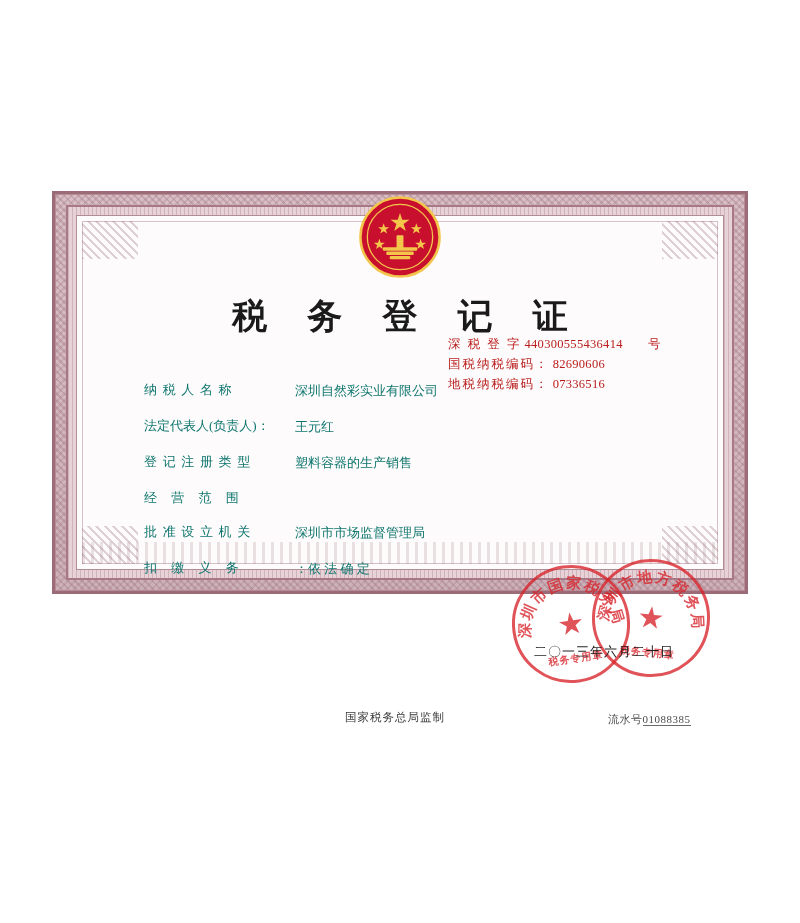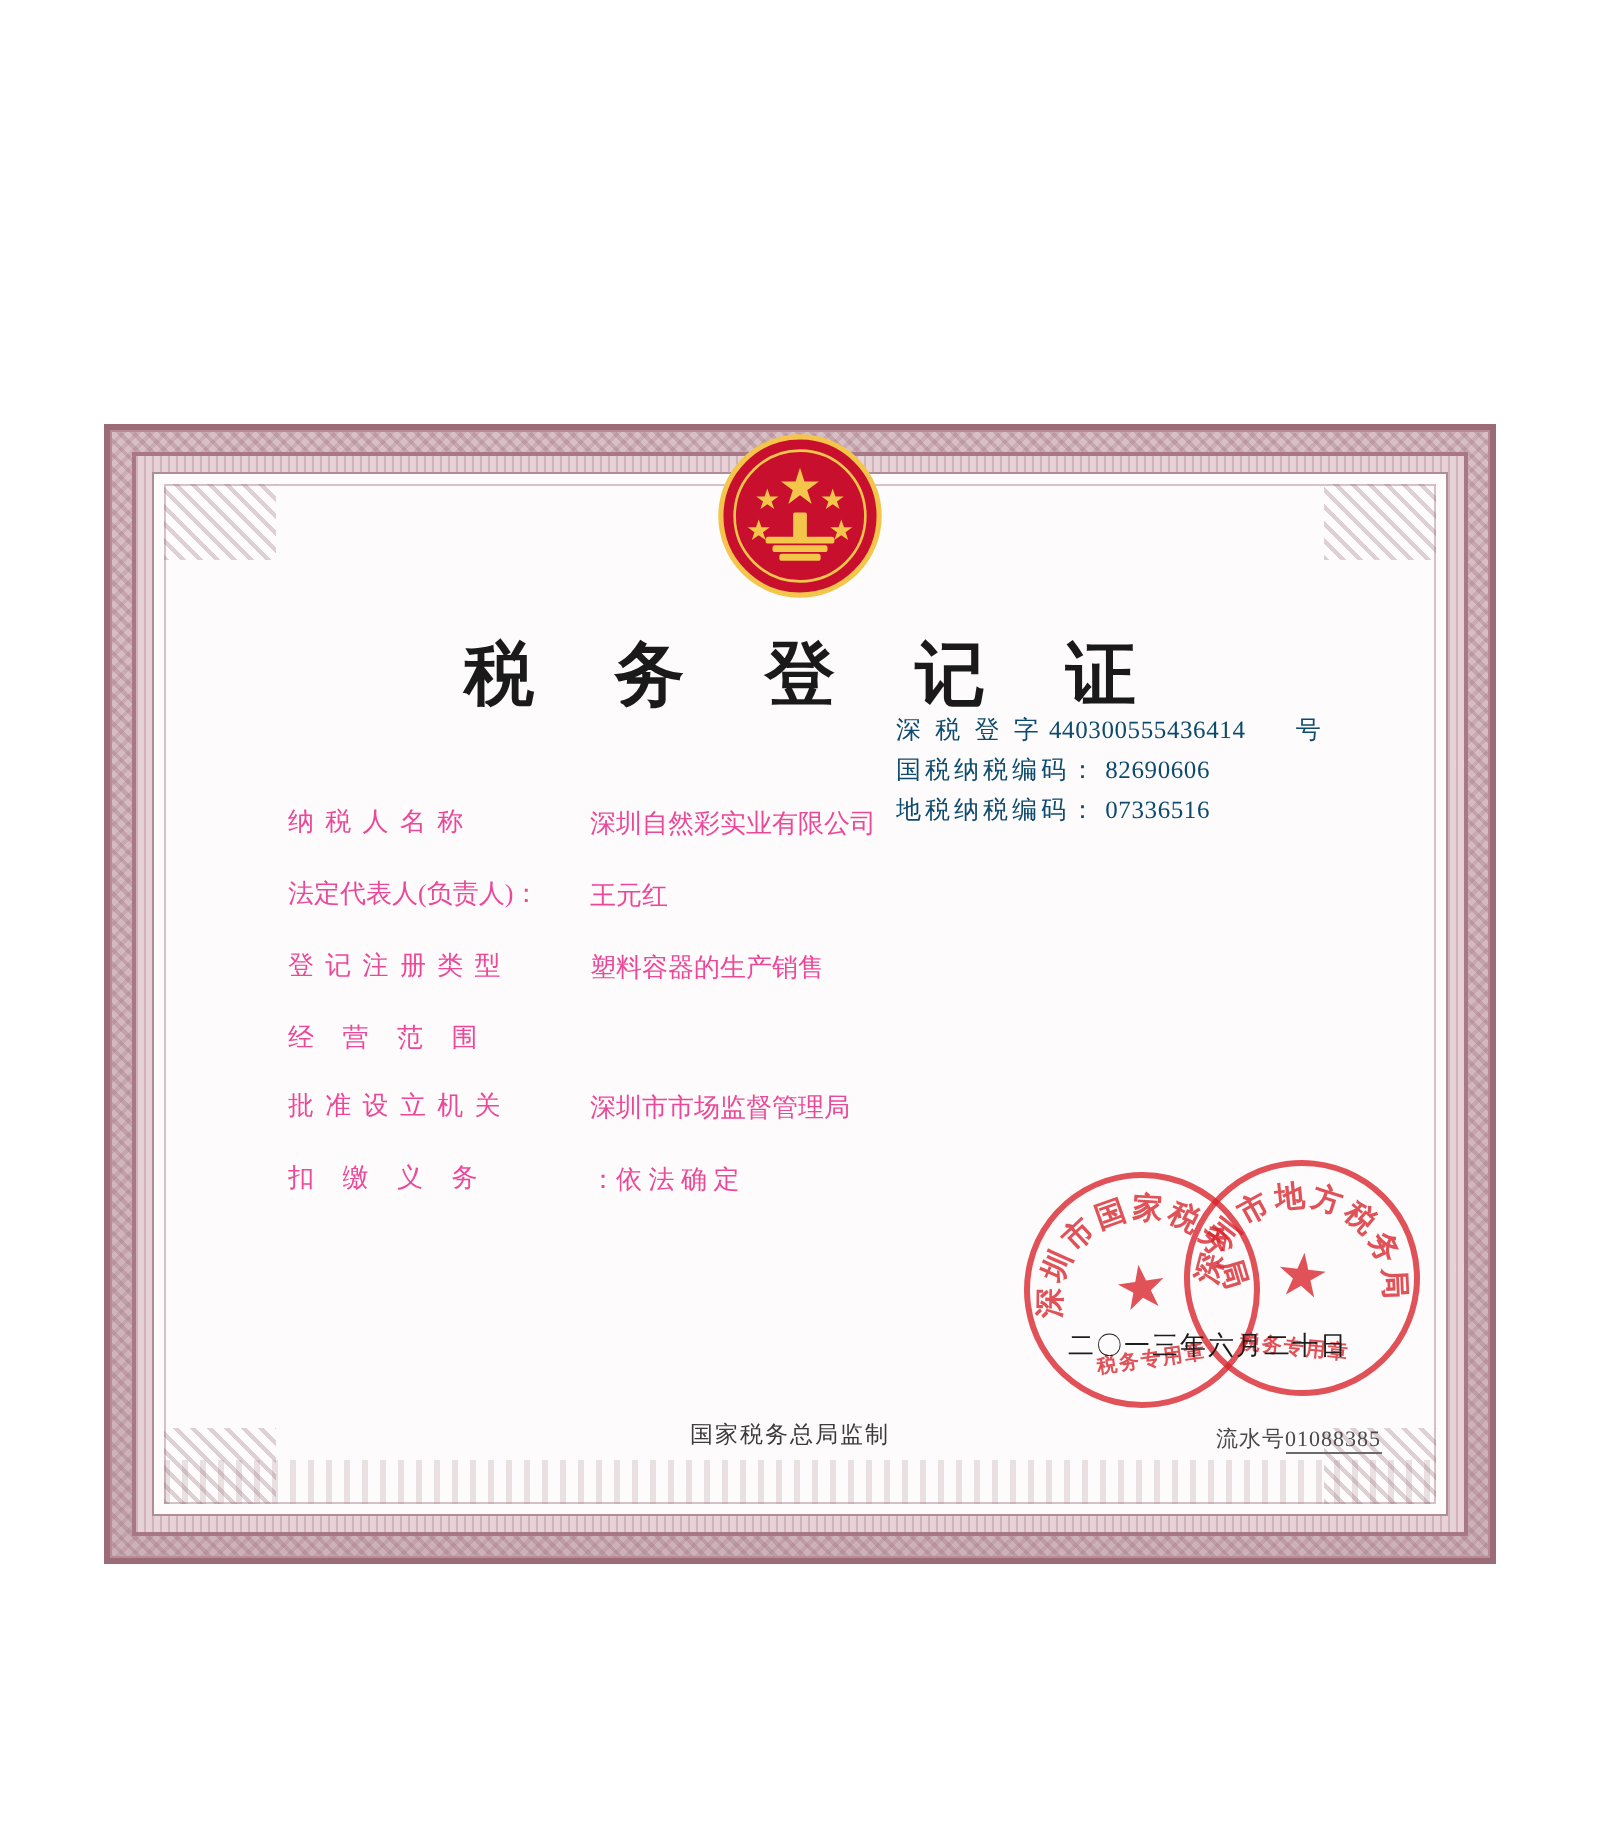--- a/index.html
+++ b/index.html
@@ -13,23 +13,23 @@
     font-family: "Liberation Serif", serif;
     color: #2b2b2b;
     position: relative;
     overflow: hidden;
   }
 
   
   .cert-wrap {
     position: absolute;
     left: 52px;
-    top: 212px;
+    top: 191px;
     width: 696px;
-    height: 570px;
+    height: 403px;
   }
 
   
   .border-outer {
     position: absolute;
     inset: 0;
     border: 3px solid #9b6b78;
     background:
       repeating-linear-gradient(45deg, rgba(155,107,120,.30) 0 2px, rgba(255,255,255,0) 2px 5px),
       repeating-linear-gradient(-45deg, rgba(155,107,120,.22) 0 2px, rgba(255,255,255,0) 2px 5px),
@@ -112,34 +112,34 @@
     font-family: "DejaVu Serif", serif;
   }
 
   .reg-block {
     position: absolute;
     right: 22px;
     top: 113px;
     width: 248px;
     font-size: 12.5px;
     line-height: 20px;
-    color: #0c4a6e;
+    color: #b91c1c;
   }
   .reg-row { white-space: nowrap; }
   .reg-row .lbl { letter-spacing: 2px; }
   .reg-row .num { letter-spacing: .3px; }
   .reg-row .suffix { margin-left: 22px; }
 
   .fields {
     position: absolute;
     left: 62px;
     top: 160px;
     right: 30px;
     font-size: 13px;
-    color: #ec4899;
+    color: #0f766e;
   }
   .frow {
     display: flex;
     align-items: flex-start;
     margin-bottom: 16px;
   }
   .flabel {
     width: 118px;
     flex: 0 0 118px;
     white-space: nowrap;

